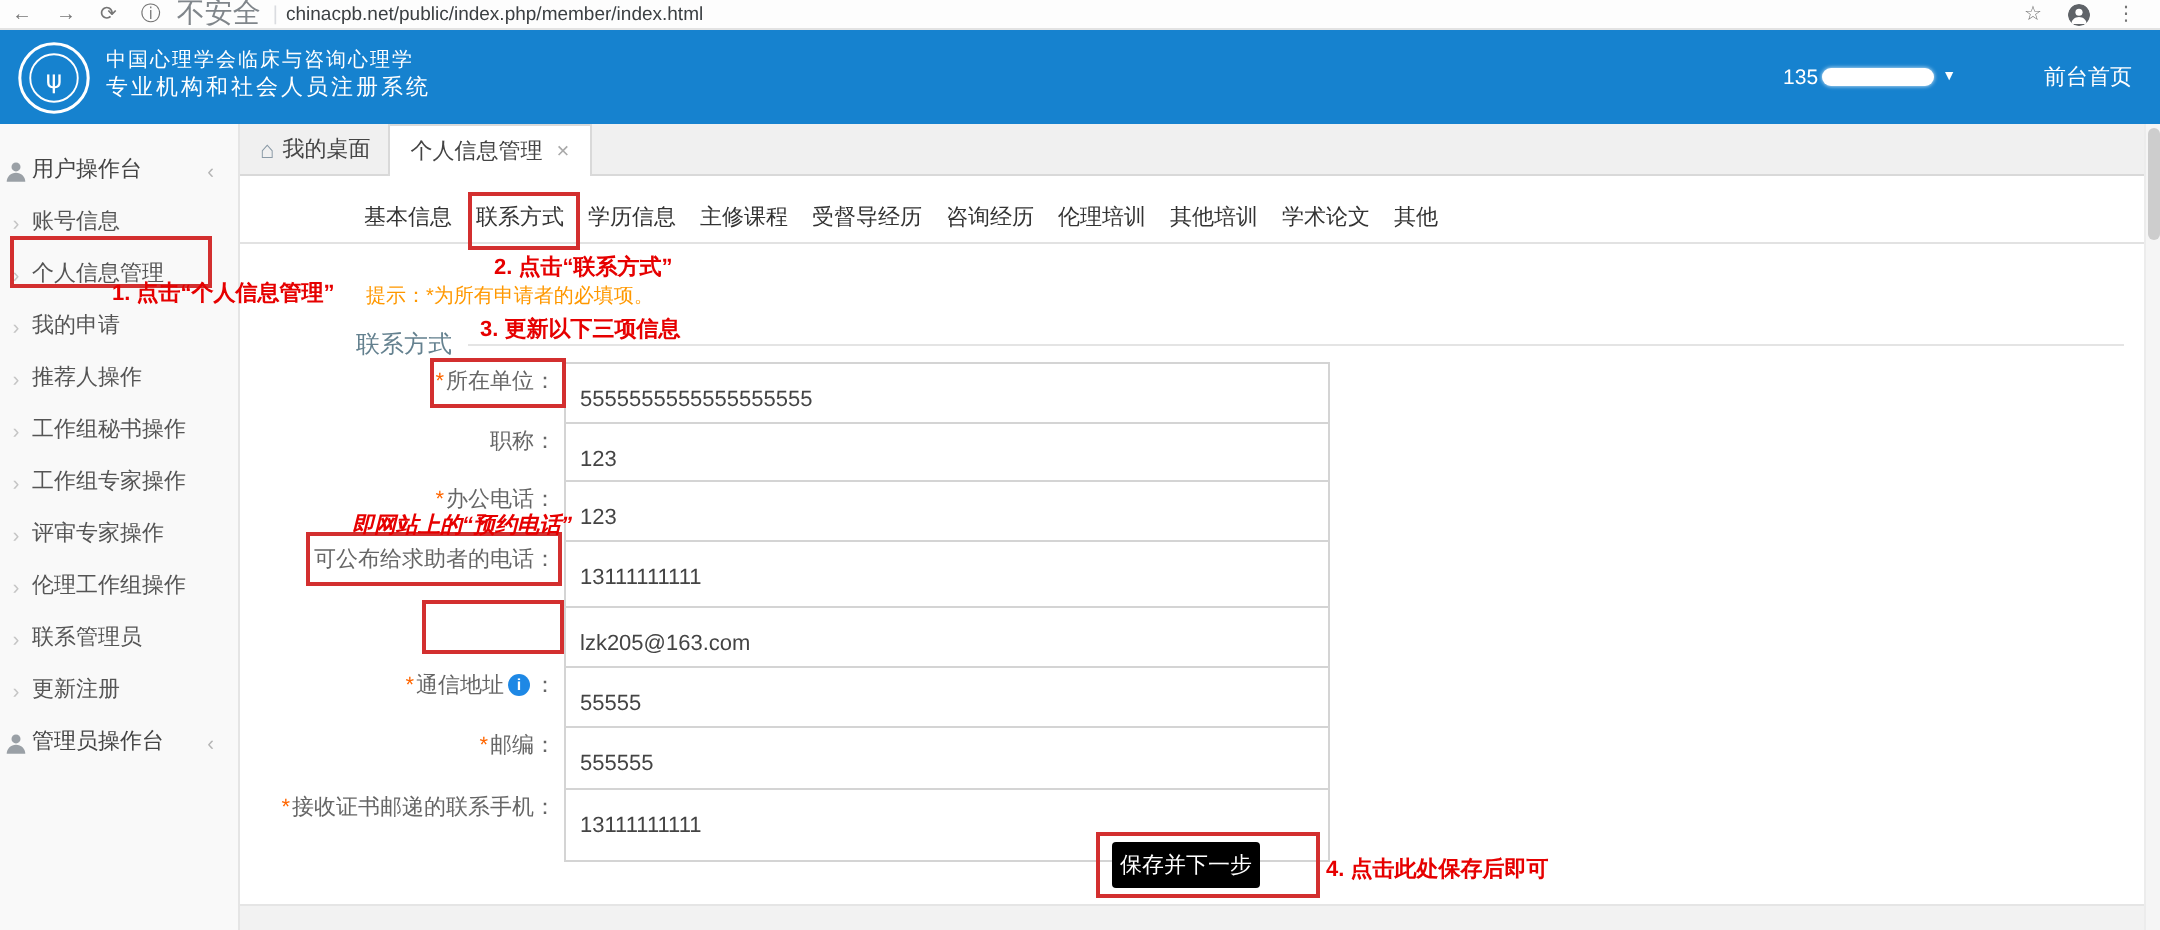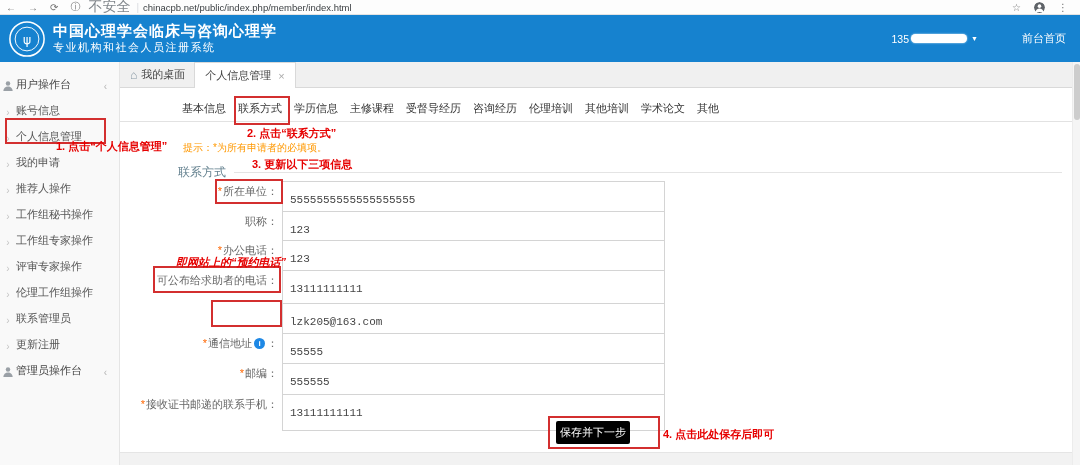--- a/index.html
+++ b/index.html
@@ -12,21 +12,21 @@
   .sec-label { color:#80868b; font-size:14px; margin:12px 2px;font-family:Liberation Mono, monospace; }
   .url-divider { color:#dadce0; margin:0 4px; }
   .url-text { color:#3c4043; font-size:9.5px; }
   .browser-right { margin-left:auto; display:flex; align-items:center; padding-right:6px; }
   .avatar-circle { width:11px; height:11px; border-radius:50%; overflow:hidden; margin:0 7px; }
 
   
   .app-header { position:absolute; left:0; top:15px; width:1080px; height:47px; background:#1682cf; color:#fff; display:flex; align-items:center; }
   .logo-wrap { margin-left:7px; width:40px; height:40px; display:flex; align-items:center; justify-content:center; }
   .app-titles { margin-left:6px; line-height:1.25; }
-  .app-title1 { font-size:15px; font-weight:bold; letter-spacing:1px; }
+  .app-title1 { font-size:10px; font-weight:normal; letter-spacing:1px; }
   .app-title2 { font-size:11px; letter-spacing:1.5px; }
   .header-right { margin-left:auto; display:flex; align-items:center; padding-right:14px; font-size:11px; }
   .phone-wrap { display:flex; align-items:center; cursor:pointer; }
   .phone-prefix { font-size:10.5px; }
   .redact-blob { display:inline-block; width:56px; height:9px; background:#fff; border-radius:5px; box-shadow:0 0 2px rgba(255,255,255,.9); margin:0 2px; }
   .dd-arrow { font-size:7px; margin-left:2px; }
   .front-home { margin-left:44px; cursor:pointer; }
 
   
   .sidebar { position:absolute; left:0; top:62px; width:120px; height:403px; background:#f9f9f9; border-right:1px solid #e5e5e5; padding-top:4px; }
@@ -46,21 +46,21 @@
 
   .form-tabs { position:absolute; left:0; top:34px; width:960px; height:26px; border-bottom:1px solid #e2e2e2; display:flex; align-items:center; gap:12px; padding-left:62px; font-size:11px; color:#333; }
   .ftab { cursor:pointer; white-space:nowrap; }
 
   .legend { position:absolute; left:58px; top:102px; font-size:12px; color:#64818f; background:#fff; padding-right:8px; z-index:2; }
   .legend-line { position:absolute; left:102px; top:110px; width:840px; border-top:1px solid #e4e4e4; }
 
   .frow { position:absolute; left:0; height:21px; width:945px; }
   .frow .flabel { position:absolute; left:0; top:0; width:158px; text-align:right; font-size:11px; color:#666; line-height:21px; white-space:nowrap; }
   .frow .star { color:#f60; margin-right:1px; }
-  .frow input { position:absolute; left:162px; top:0; width:383px; height:37px; border:1px solid #d4d4d4; background:#fff; font-size:11px; color:#444; padding:0 7px; font-family:Liberation Mono, monospace; }
+  .frow input { position:absolute; left:162px; top:0; width:383px; height:37px; border:1px solid #d4d4d4; background:#fff; font-size:11px; color:#444; padding:0 7px; font-family:Liberation Sans, sans-serif; }
   .info-badge { display:inline-block; width:11px; height:11px; line-height:11px; border-radius:50%; background:#1e88e5; color:#fff; font-size:8px; font-weight:bold; text-align:center; vertical-align:1px; margin:0 2px; }
 
   .save-btn { position:absolute; left:436px; top:359px; width:74px; height:23px; background:#000000; color:#fff; border:none; border-radius:2px; font-size:11px; cursor:pointer; font-family:"Liberation Sans","DejaVu Sans",sans-serif; }
   .bottom-strip { position:absolute; left:0; top:390px; width:960px; height:13px; background:#f2f2f2; border-top:1px solid #e5e5e5; }
 
   
   .scrollbar { position:absolute; right:0; top:62px; width:8px; height:403px; background:#f5f5f5; border-left:1px solid #ececec; }
   .scroll-thumb { position:absolute; top:2px; left:1px; width:6px; height:56px; background:#cdcdcd; border-radius:3px; }
 
   
@@ -251,19 +251,19 @@
   <div class="overlay">
     <div class="rbox" style="left:5px; top:118px; width:101px; height:26px;"></div>
     <div class="rbox" style="left:234px; top:96px; width:56px; height:29px;"></div>
     <div class="rbox" style="left:215px; top:179px; width:68px; height:25px;"></div>
     <div class="rbox" style="left:153px; top:266px; width:128px; height:27px;"></div>
     <div class="rbox" style="left:211px; top:300px; width:71px; height:27px;"></div>
     <div class="rbox" style="left:548px; top:416px; width:112px; height:33px;"></div>
 
     <div class="rtext" style="left:56px; top:139px;">1. 点击“个人信息管理”</div>
     <div class="rtext" style="left:247px; top:126px;">2. 点击“联系方式”</div>
-    <div class="rtext" style="left:252px; top:157px;">3. 更新以下三项信息</div>
+    <div class="rtext" style="left:240px; top:157px;">3. 更新以下三项信息</div>
     <div class="rtext" style="left:176px; top:255px;font-style:italic;">即网站上的“预约电话”</div>
     <div class="rtext" style="left:663px; top:427px;">4. 点击此处保存后即可</div>
     <div class="hint-text">提示：*为所有申请者的必填项。</div>
   </div>
 
 </div>
 
 </body></html>

